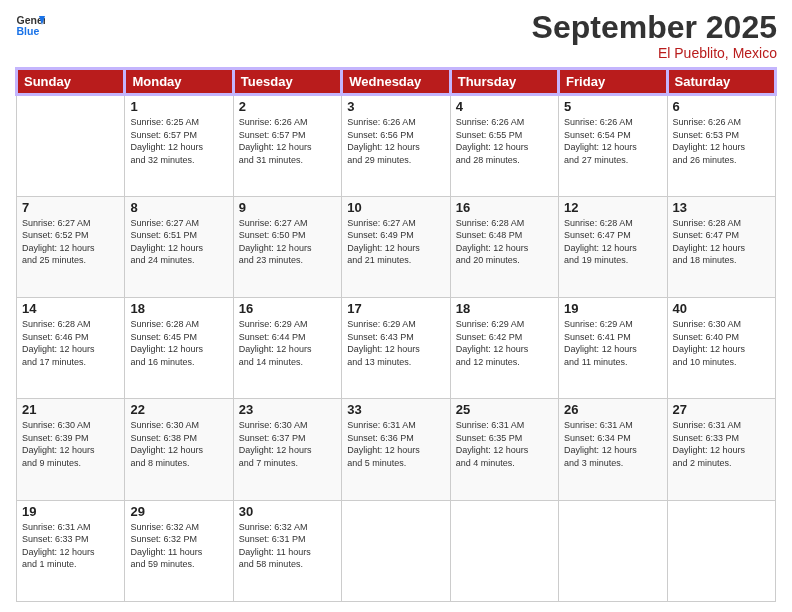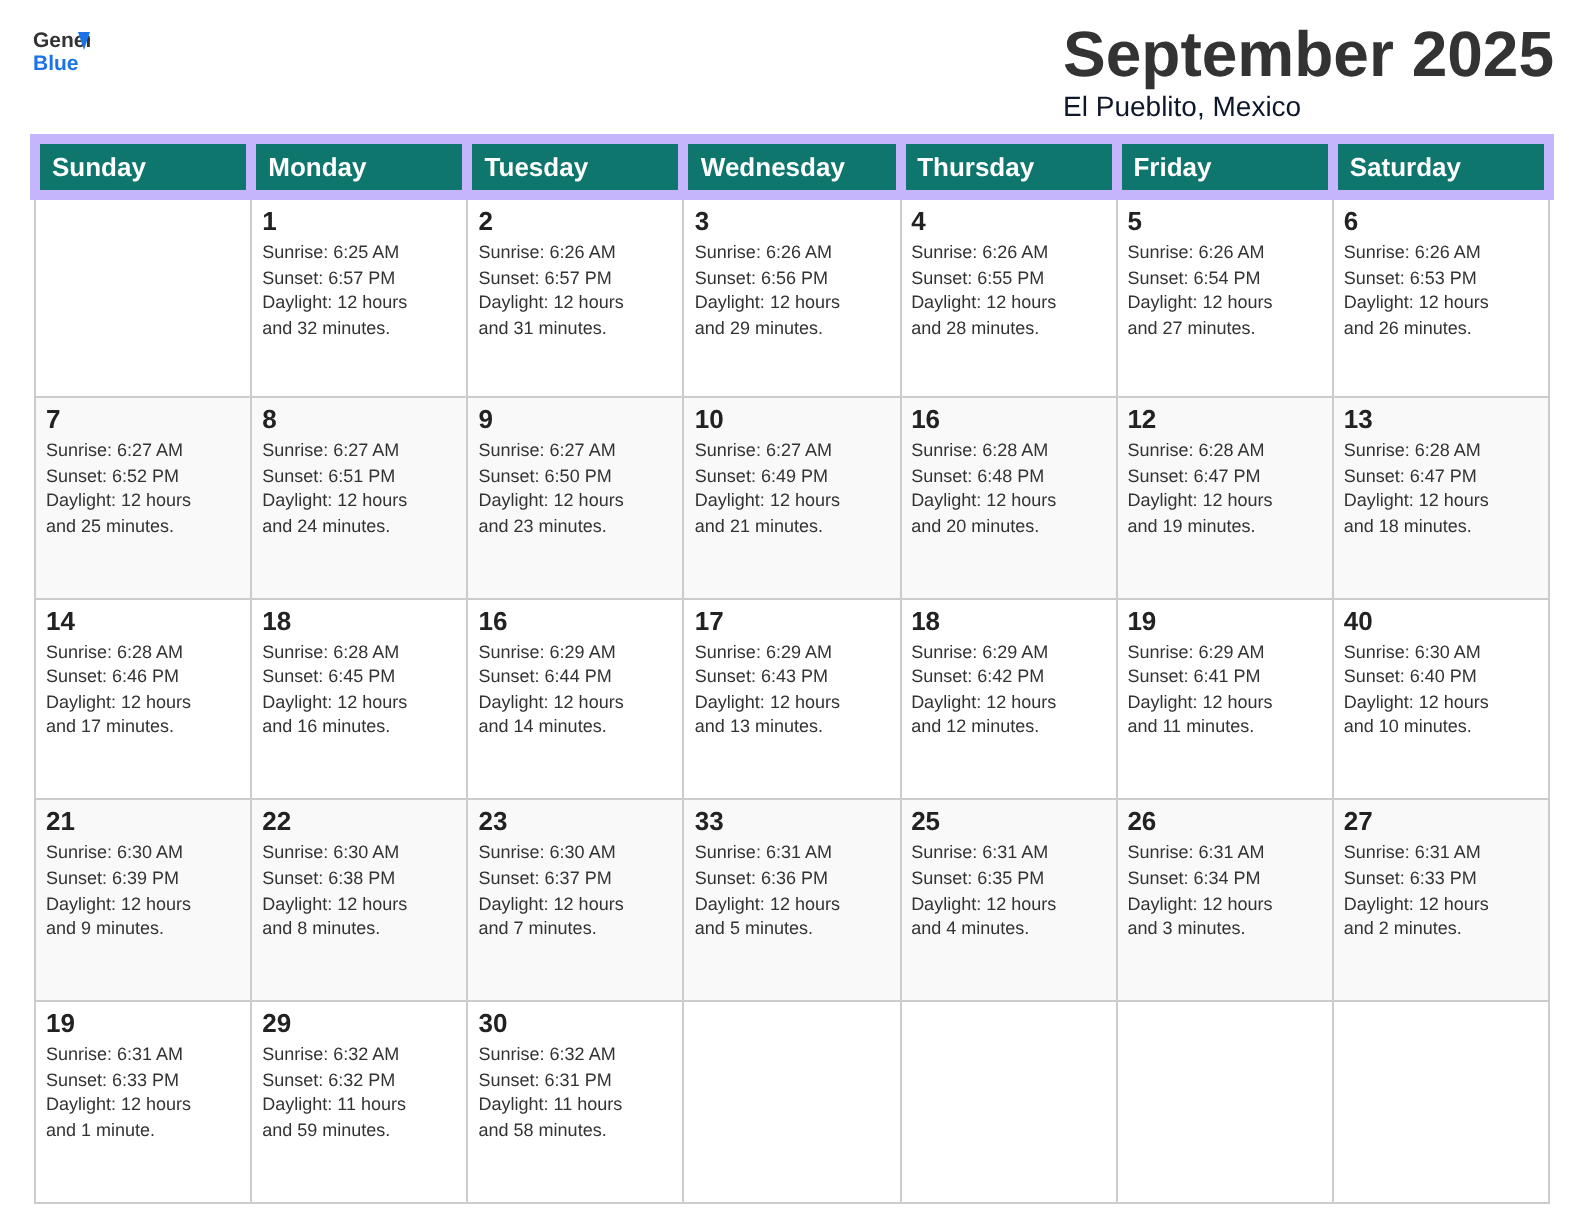--- a/index.html
+++ b/index.html
@@ -26,46 +26,47 @@
     .logo {
       display: flex;
       align-items: center;
       gap: 4px;
     }
     .logo-icon {
       width: 30px;
       height: 30px;
     }
     .title-block {
+      text-align: right;
     }
     .month-title {
       font-size: 32px;
       font-weight: bold;
       color: #333;
       line-height: 1.1;
     }
     .subtitle {
       font-size: 14px;
-      color: #0f172a;
+      color: #b91c1c;
     }
     .calendar {
       flex: 1;
       border: 1px solid #ccc;
       border-collapse: collapse;
       width: 100%;
       table-layout: fixed;
     }
     .calendar th {
-      background-color: #0f766e;
+      background-color: #b91c1c;
       color: white;
       text-align: left;
       padding: 4px 6px;
       font-size: 13px;
       font-weight: bold;
-      border: 5px solid #c4b5fd;
+      border: 3px solid #c4b5fd;
     }
     .calendar td {
       vertical-align: top;
       padding: 3px 5px;
       border: 1px solid #ccc;
       font-size: 9.5px;
       color: #333;
       height: 82px;
     }
     .day-number {

